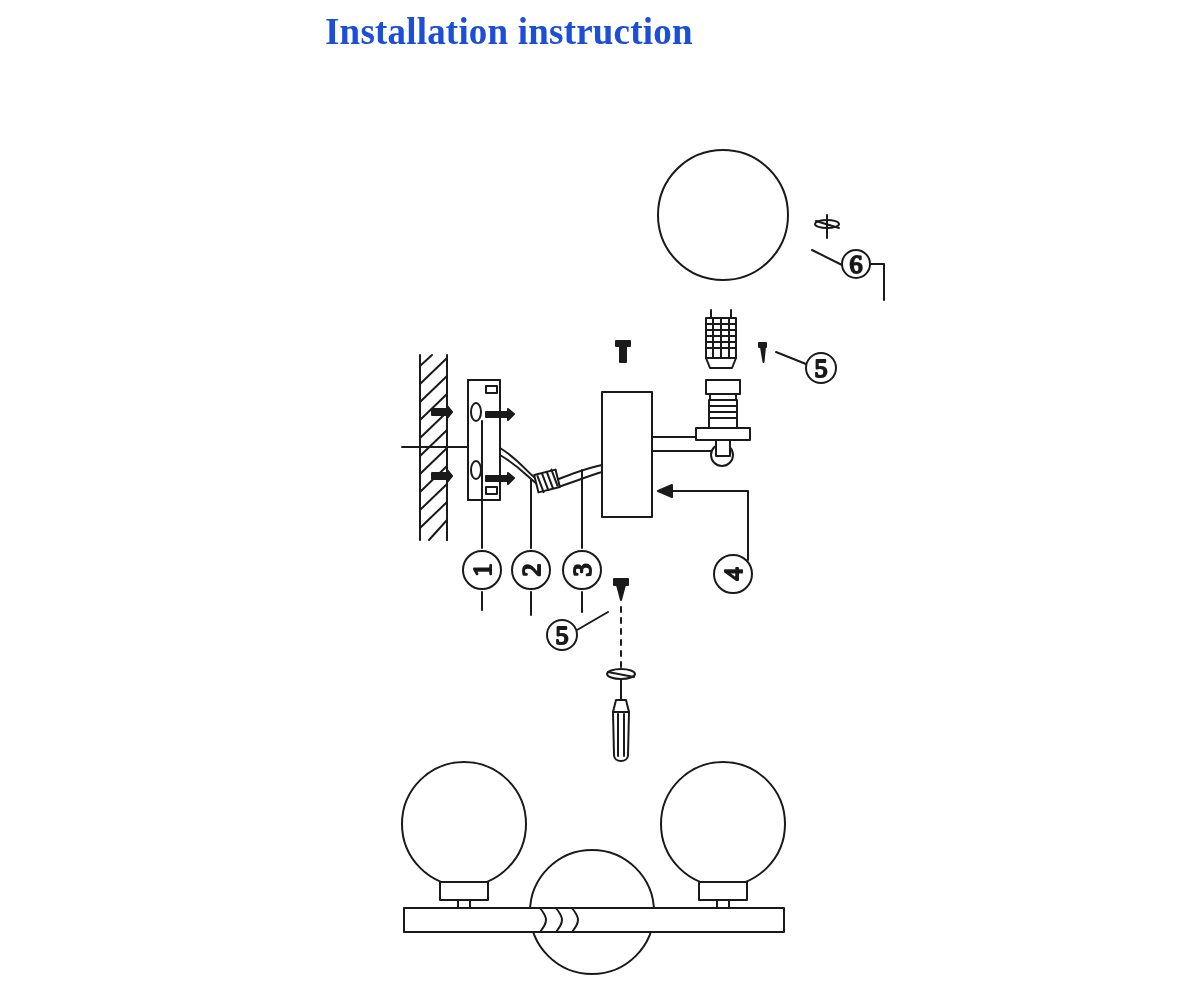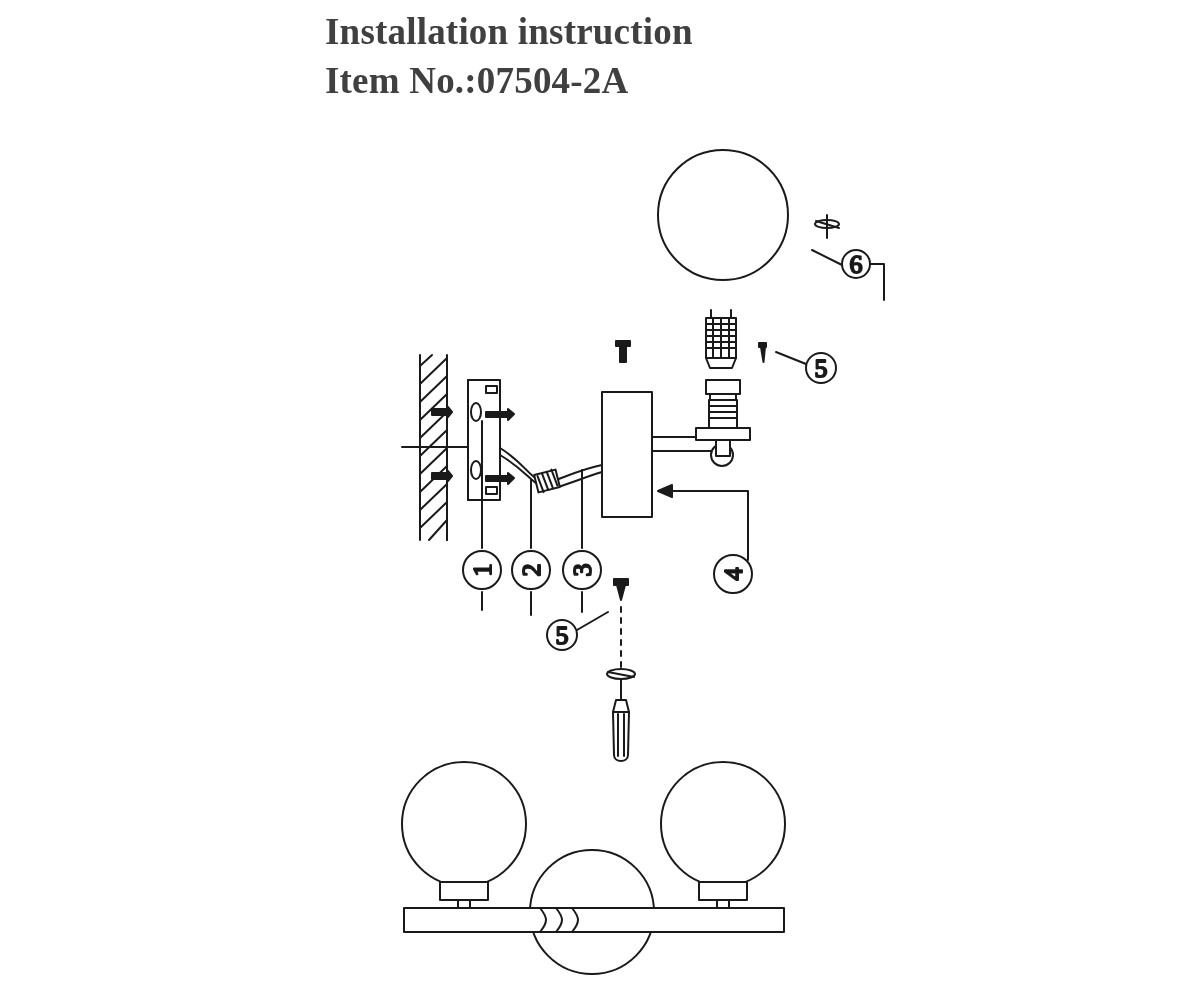--- a/index.html
+++ b/index.html
@@ -22,21 +22,21 @@
   }
   .title-block {
     position: absolute;
     left: 325px;
     top: 8px;
     font-family: "Liberation Serif", serif;
     font-size: 37px;
     font-weight: 700;
     line-height: 1.32;
     letter-spacing: 0.2px;
-    color: #404040;
+    color: #1d4ed8;
     white-space: nowrap;
   }
   .title-line { display: block; }
   svg.diagram {
     position: absolute;
     left: 0;
     top: 0;
     width: 1200px;
     height: 1000px;
   }
@@ -46,21 +46,20 @@
     fill: #000;
   }
 </style>
 </head>
 <body>
 
 <div id="page">
 
   <div class="title-block">
     <span class="title-line">Installation instruction</span>
-    <span class="title-line">Item No.:07504-2A</span>
   </div>
 
   <svg class="diagram" viewBox="0 0 1200 1000">
     <g fill="none" stroke="#1a1a1a" stroke-width="2" stroke-linecap="round" stroke-linejoin="round">
 
       <circle cx="723" cy="215" r="65" fill="#ffffff" stroke="#1a1a1a" stroke-width="2"></circle>
 
       <g>
         <line x1="827" y1="215" x2="827" y2="238"></line>
         <ellipse cx="827" cy="224" rx="12" ry="4"></ellipse>

